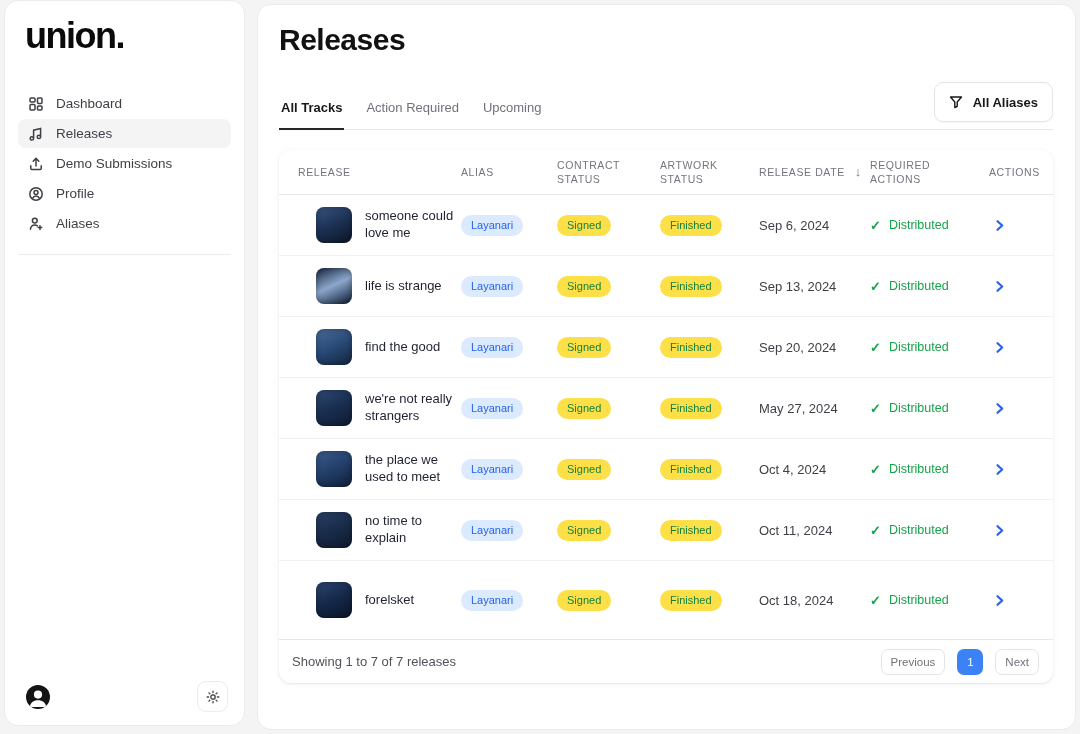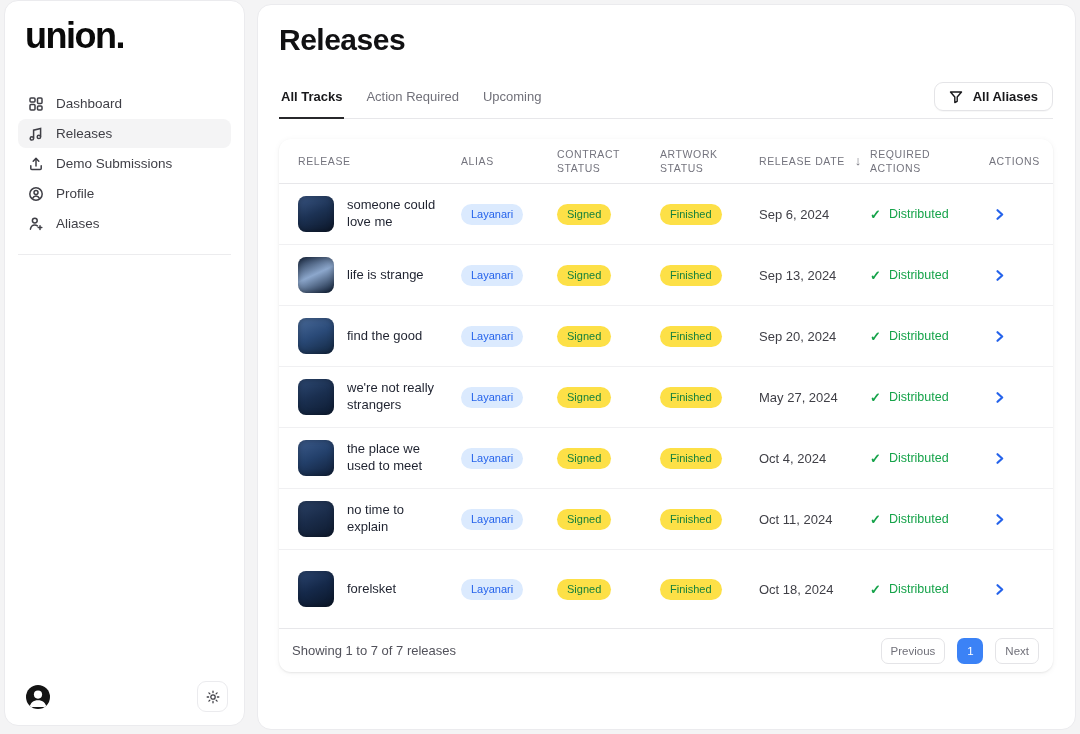--- a/index.html
+++ b/index.html
@@ -58,21 +58,21 @@
     font-size:13px; color:#71717a; padding:6px 2px 14px 2px;
     cursor:pointer; position:relative; white-space:nowrap;
   }
   .tab.active { color:#18181b; font-weight:700; }
   .tab.active::after {
     content:""; position:absolute; left:0; right:0; bottom:-1px; height:2px; background:#27272a;
   }
   .filter-btn {
     display:flex; align-items:center; gap:10px;
     border:1px solid #e4e4e7; background:#fff; border-radius:9px;
-    height:29px; padding:0 14px; margin-bottom:7px;
+    height:40px; padding:0 14px; margin-bottom:7px;
     font-size:13px; font-weight:700; color:#18181b; cursor:pointer;
     box-shadow:0 1px 1px rgba(0,0,0,0.03);
   }
 
   
   .table-card {
     margin-top:20px; background:#fff; border-radius:12px;
     box-shadow:0 1px 2px rgba(0,0,0,0.07), 0 1px 6px rgba(0,0,0,0.05);
     overflow:hidden;
   }
@@ -84,21 +84,21 @@
   .thead {
     border-bottom:1px solid #e7e7ea; min-height:45px;
     font-size:10.5px; letter-spacing:0.6px; color:#74747e; font-weight:500;
     line-height:1.35;
   }
   .thead .th { padding-right:8px; }
   .th-date { display:flex; align-items:center; gap:10px; }
   .sort-arrow { font-size:13px; color:#74747e; cursor:pointer; }
   .trow { border-bottom:1px solid #f0f0f2; min-height:61px; cursor:pointer; }
   .trow:last-child { border-bottom:none; min-height:78px; }
-  .cell-release { display:flex; align-items:center; gap:13px; padding:11px 0; }
+  .cell-release { display:flex; align-items:center; gap:13px; padding:11px 0;margin-left:18px; }
   .art { width:36px; height:36px; border-radius:8px; flex:0 0 36px; box-shadow:inset 0 0 6px rgba(0,0,0,0.35); }
   .rname { font-size:13px; font-weight:500; color:#1f2330; line-height:1.28; max-width:94px; }
   .badge {
     display:inline-block; font-size:11px; font-weight:500;
     padding:4px 10px 5px; border-radius:999px; white-space:nowrap;
   }
   .badge-blue  { background:#dbeafe; color:#2563eb; }
   .badge-green { background:#fde047; color:#15803d; }
   .cell-date { font-size:13px; color:#3f3f46; }
   .cell-dist { display:flex; align-items:center; gap:8px; font-size:12.5px; color:#16a34a; }

